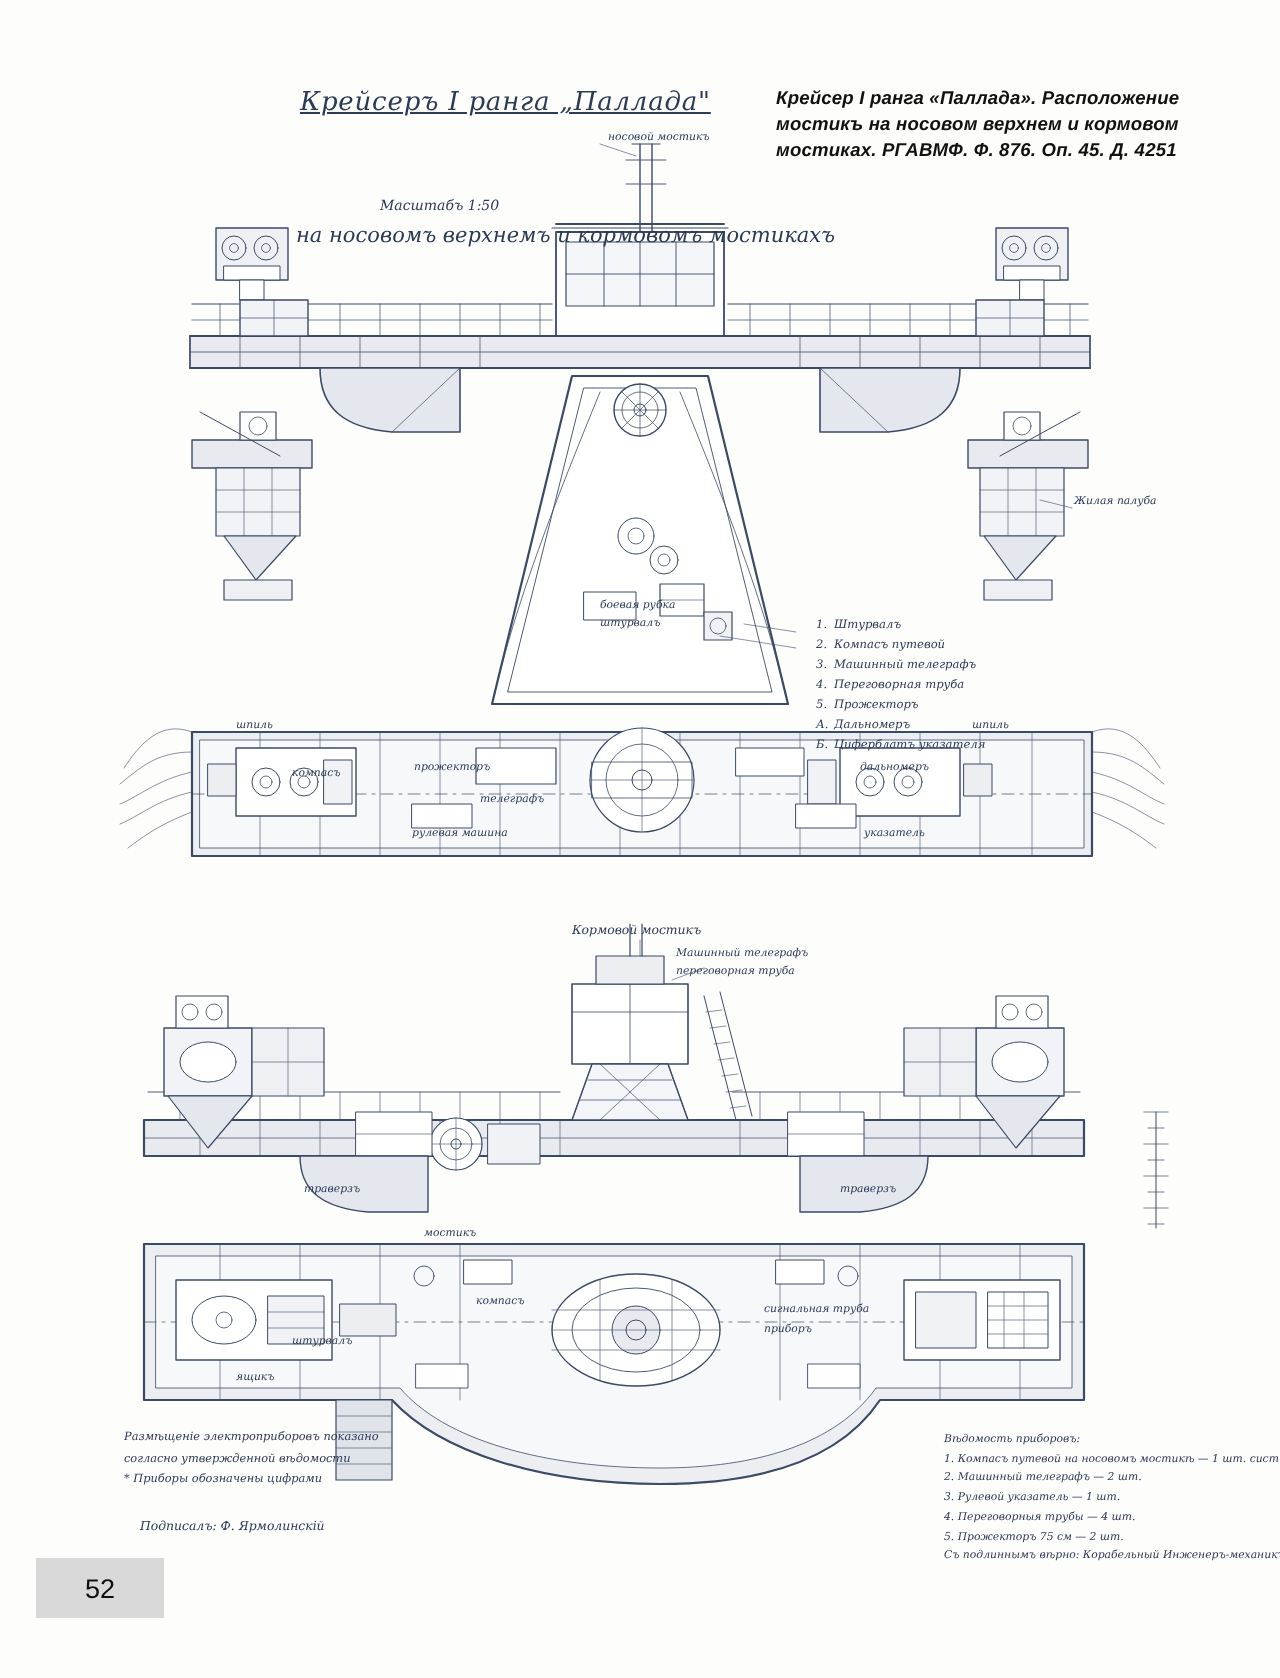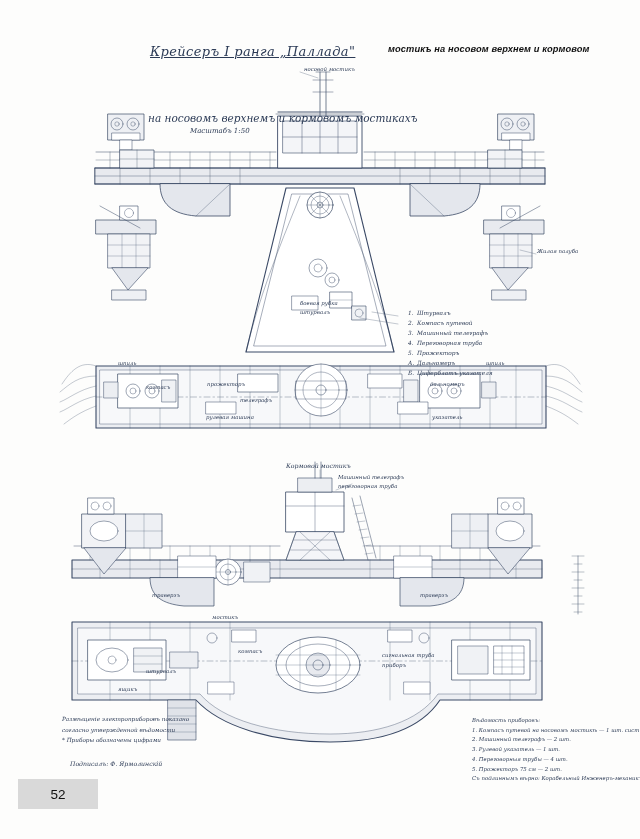--- a/index.html
+++ b/index.html
@@ -46,28 +46,28 @@
   }
   .hw-title {
     left: 150px;
     top: 44px;
     font-size: 13px;
     letter-spacing: 0.4px;
     text-decoration: underline;
   }
   .hw-sub1 { left: 146px; top: 68px; font-size: 10.5px; }
   .hw-sub2 { left: 148px; top: 84px; font-size: 10.5px; margin-top: 28px; }
-  .hw-sub3 { left: 190px; top: 99px; font-size: 7px; margin-top: 28px; }
+  .hw-sub3 { left: 190px; top: 99px; font-size: 7px; }
 
   
   .folio {
     position: absolute;
     left: 18px;
     top: 779px;
-    width: 80px;
+    width: 64px;
     height: 30px;
     background: #d9d9d9;
     display: flex;
     align-items: center;
     justify-content: center;
   }
   .folio span {
     font-size: 13.5px;
     color: #111;
     font-weight: normal;
@@ -555,21 +555,23 @@
         <line x1="352" y1="484" x2="336" y2="490"></line>
       </g>
     </g>
   </svg>
 
   <div class="handwriting hw-title">Крейсеръ I ранга „Паллада"</div>
   <div class="handwriting hw-sub2">на носовомъ верхнемъ и кормовомъ мостикахъ</div>
   <div class="handwriting hw-sub3">Масштабъ 1:50</div>
 
   <div class="caption">
+    <div>Крейсер I ранга «Паллада». Расположение</div>
     <div>мостикъ на носовом верхнем и кормовом</div>
+    <div>мостиках. РГАВМФ. Ф. 876. Оп. 45. Д. 4251</div>
   </div>
 
   <div class="legend">
     <div><span class="k">1.</span><span>Штурвалъ</span></div>
     <div><span class="k">2.</span><span>Компасъ путевой</span></div>
     <div><span class="k">3.</span><span>Машинный телеграфъ</span></div>
     <div><span class="k">4.</span><span>Переговорная труба</span></div>
     <div><span class="k">5.</span><span>Прожекторъ</span></div>
     <div><span class="k">А.</span><span>Дальномеръ</span></div>
     <div><span class="k">Б.</span><span>Циферблатъ указателя</span></div>

